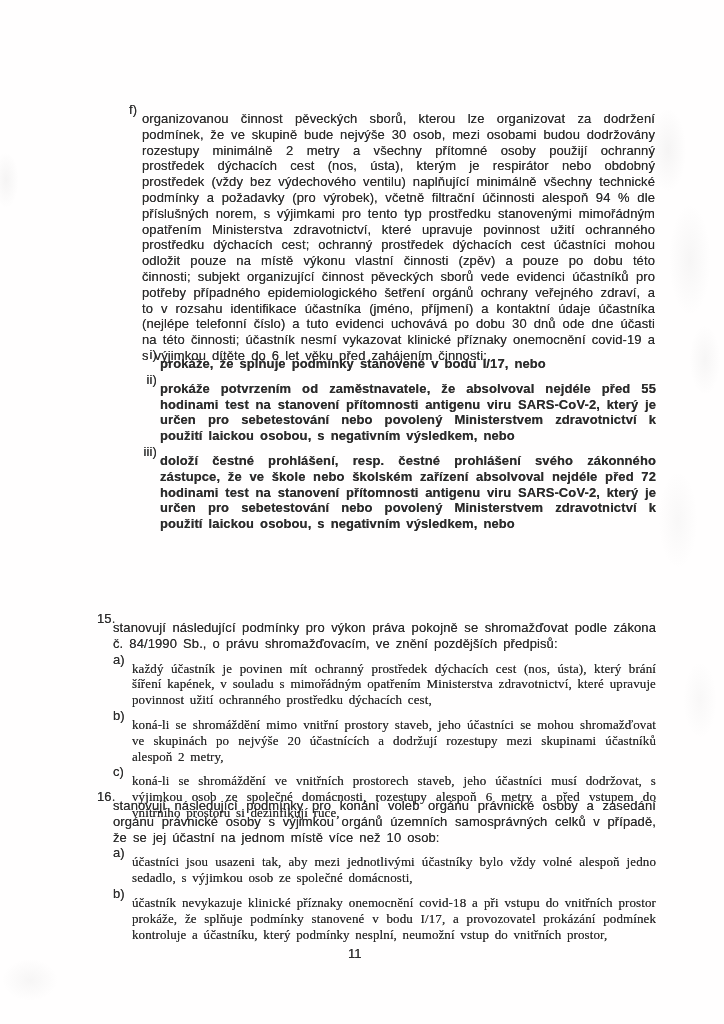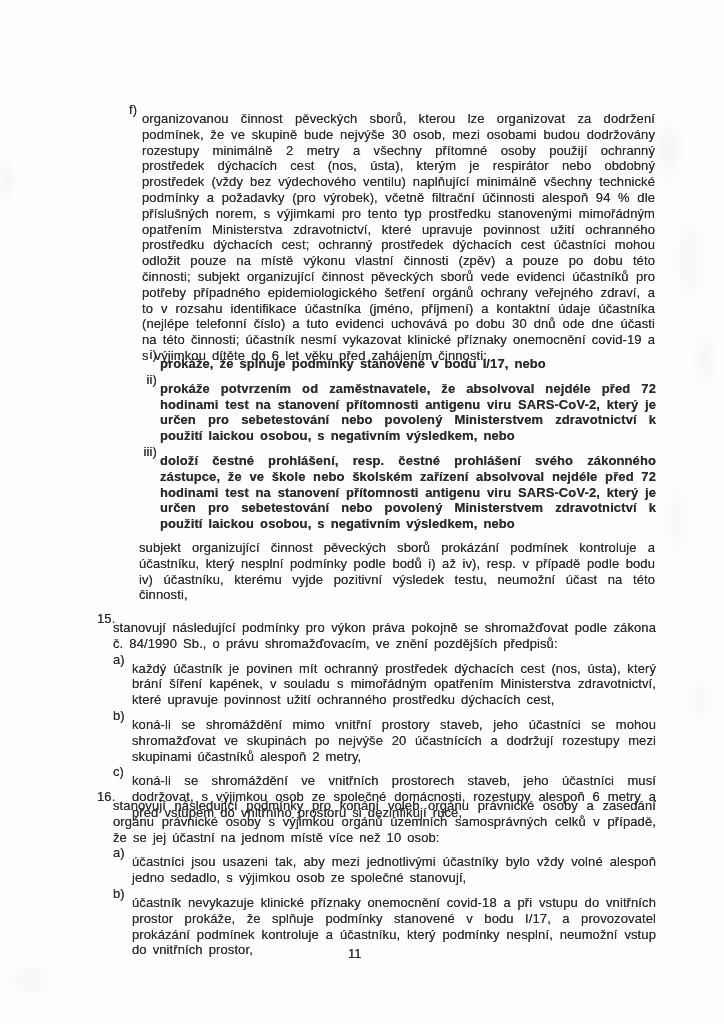--- a/index.html
+++ b/index.html
@@ -37,21 +37,21 @@
 
   .closing{position:absolute;top:540px;left:139px;width:516px;text-align:justify;word-spacing:2.3px;}
 
   .chunk-n{position:absolute;left:97px;width:559px;}
   .c15{top:611px;}
   .c16{top:789px;}
   .lbl-n{width:16px;}
   .txt-n{width:543px;}
   .sub .row{margin-left:16px;}
   .lbl-a{width:19px;}
-  .txt-a{width:524px;}
+  .txt-a{width:524px;font-family:Liberation Serif, serif;}
 
   .pageno{position:absolute;top:946px;left:348px;}
 </style>
 </head>
 <body>
 
 <div class="doc">
   <div class="artifacts"></div>
 
   <div class="row chunk-f">
@@ -59,29 +59,28 @@
     <div class="txt txt-f">organizovanou činnost pěveckých sborů, kterou lze organizovat za dodržení podmínek, že ve skupině bude nejvýše 30 osob, mezi osobami budou dodržovány rozestupy minimálně 2 metry a všechny přítomné osoby použijí ochranný prostředek dýchacích cest (nos, ústa), kterým je respirátor nebo obdobný prostředek (vždy bez výdechového ventilu) naplňující minimálně všechny technické podmínky a požadavky (pro výrobek), včetně filtrační účinnosti alespoň 94 % dle příslušných norem, s výjimkami pro tento typ prostředku stanovenými mimořádným opatřením Ministerstva zdravotnictví, které upravuje povinnost užití ochranného prostředku dýchacích cest; ochranný prostředek dýchacích cest účastníci mohou odložit pouze na místě výkonu vlastní činnosti (zpěv) a pouze po dobu této činnosti; subjekt organizující činnost pěveckých sborů vede evidenci účastníků pro potřeby případného epidemiologického šetření orgánů ochrany veřejného zdraví, a to v rozsahu identifikace účastníka (jméno, příjmení) a kontaktní údaje účastníka (nejlépe telefonní číslo) a tuto evidenci uchovává po dobu 30 dnů ode dne účasti na této činnosti; účastník nesmí vykazovat klinické příznaky onemocnění covid-19 a s výjimkou dítěte do 6 let věku před zahájením činnosti:</div>
   </div>
 
   <div class="chunk-roman">
     <div class="row">
       <div class="lbl lbl-r">i)</div>
       <div class="txt txt-r">prokáže, že splňuje podmínky stanovené v bodu I/17, nebo</div>
     </div>
     <div class="row">
       <div class="lbl lbl-r">ii)</div>
-      <div class="txt txt-r">prokáže potvrzením od zaměstnavatele, že absolvoval nejdéle před 72 hodinami test na stanovení přítomnosti antigenu viru SARS-CoV-2, který je určen pro sebetestování nebo povolený Ministerstvem zdravotnictví k použití laickou osobou, s negativním výsledkem, nebo</div>
+      <div class="txt txt-r">prokáže potvrzením od zaměstnavatele, že absolvoval nejdéle před 55 hodinami test na stanovení přítomnosti antigenu viru SARS-CoV-2, který je určen pro sebetestování nebo povolený Ministerstvem zdravotnictví k použití laickou osobou, s negativním výsledkem, nebo</div>
     </div>
     <div class="row">
       <div class="lbl lbl-r">iii)</div>
       <div class="txt txt-r">doloží čestné prohlášení, resp. čestné prohlášení svého zákonného zástupce, že ve škole nebo školském zařízení absolvoval nejdéle před 72 hodinami test na stanovení přítomnosti antigenu viru SARS-CoV-2, který je určen pro sebetestování nebo povolený Ministerstvem zdravotnictví k použití laickou osobou, s negativním výsledkem, nebo</div>
     </div>
   </div>
 
-  <div class="closing">subjekt organizující činnost pěveckých sborů prokázání podmínek kontroluje a účastníku, který nesplní podmínky podle bodů i) až iv), resp. v případě podle bodu iv) účastníku, kterému vyjde pozitivní výsledek testu, neumožní účast na této činnosti,</div>
 
   <div class="chunk-n c15">
     <div class="row">
       <div class="lbl lbl-n">15.</div>
       <div class="txt txt-n">stanovují následující podmínky pro výkon práva pokojně se shromažďovat podle zákona č. 84/1990 Sb., o právu shromažďovacím, ve znění pozdějších předpisů:</div>
     </div>
     <div class="sub">
       <div class="row">
         <div class="lbl lbl-a">a)</div>
         <div class="txt txt-a">každý účastník je povinen mít ochranný prostředek dýchacích cest (nos, ústa), který brání šíření kapének, v souladu s mimořádným opatřením Ministerstva zdravotnictví, které upravuje povinnost užití ochranného prostředku dýchacích cest,</div>
@@ -98,21 +97,21 @@
   </div>
 
   <div class="chunk-n c16">
     <div class="row">
       <div class="lbl lbl-n">16.</div>
       <div class="txt txt-n">stanovují následující podmínky pro konání voleb orgánu právnické osoby a zasedání orgánu právnické osoby s výjimkou orgánů územních samosprávných celků v případě, že se jej účastní na jednom místě více než 10 osob:</div>
     </div>
     <div class="sub">
       <div class="row">
         <div class="lbl lbl-a">a)</div>
-        <div class="txt txt-a">účastníci jsou usazeni tak, aby mezi jednotlivými účastníky bylo vždy volné alespoň jedno sedadlo, s výjimkou osob ze společné stanovují,</div>
+        <div class="txt txt-a">účastníci jsou usazeni tak, aby mezi jednotlivými účastníky bylo vždy volné alespoň jedno sedadlo, s výjimkou osob ze společné domácnosti,</div>
       </div>
       <div class="row">
         <div class="lbl lbl-a">b)</div>
         <div class="txt txt-a">účastník nevykazuje klinické příznaky onemocnění covid-18 a při vstupu do vnitřních prostor prokáže, že splňuje podmínky stanovené v bodu I/17, a provozovatel prokázání podmínek kontroluje a účastníku, který podmínky nesplní, neumožní vstup do vnitřních prostor,</div>
       </div>
     </div>
   </div>
 
   <div class="pageno">11</div>
 </div>

